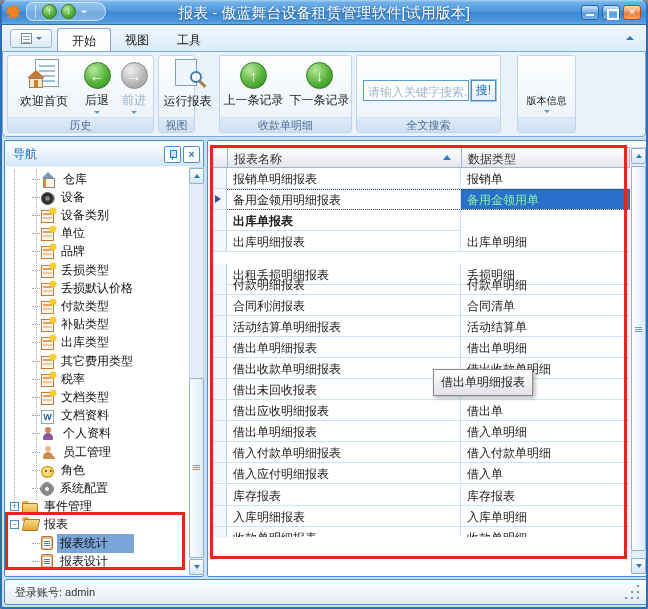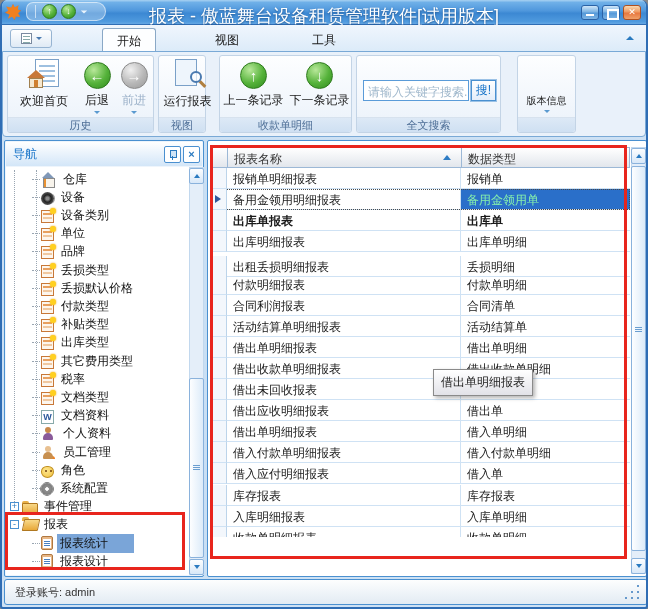--- a/index.html
+++ b/index.html
@@ -17,40 +17,40 @@
     box-shadow:inset 0 0 2px #c03010; }
   .qat { position:absolute; left:26px; top:2px; width:80px; height:19px;
     background:rgba(255,255,255,.28); border:1px solid rgba(255,255,255,.55);
     border-radius:9px 12px 12px 9px; display:flex; align-items:center; gap:4px; padding-left:8px; }
   .qat-sep { width:1px; height:13px; background:rgba(255,255,255,.6); margin-right:2px; }
   .circle-s { width:15px; height:15px; border-radius:50%; border:1px solid #2d7a1c;
     background:radial-gradient(circle at 35% 28%,#b8e89a,#55b23a 55%,#2f8a1e);
     color:#fff; font-size:9px; font-weight:bold; text-align:center; line-height:13px; }
   .chev-down { width:0; height:0; border-left:4px solid transparent; border-right:4px solid transparent; border-top:4px solid #fff; }
   .win-title { position:absolute; left:0; right:0; top:4px; text-align:center; color:#fff;
-    font-size:18px; text-shadow:0 1px 2px rgba(20,60,110,.7); }
+    font-size:15px; text-shadow:0 1px 2px rgba(20,60,110,.7); }
   .win-controls { position:absolute; right:7px; top:5px; display:flex; gap:3px; }
   .win-btn { width:18px; height:15px; border-radius:3px; border:1px solid #2a62a6;
     background:linear-gradient(180deg,#cfe6f8,#7db4e4 45%,#5498d8 55%,#7db4e4);
     color:#fff; font-size:9px; text-align:center; line-height:13px; font-weight:bold; position:relative; }
   .win-btn.min::after { content:""; position:absolute; left:4px; right:4px; bottom:3px; height:2px; background:#fff; }
   .win-btn.max::after { content:""; position:absolute; left:4px; top:3px; width:8px; height:7px; border:2px solid #fff; }
   .win-btn.close { background:linear-gradient(180deg,#fad9b0,#f09a62 45%,#e87840 55%,#f0a068); border-color:#b05020; }
 
   
   .tabrow { position:absolute; left:0; top:25px; width:644px; height:26px;
     background:linear-gradient(180deg,#f0f6fd,#dcebf9); }
   .appmenu-btn { position:absolute; left:8px; top:4px; width:42px; height:19px;
     background:linear-gradient(180deg,#ffffff,#dfeaf5); border:1px solid #96b4d2; border-radius:3px;
     display:flex; align-items:center; justify-content:center; gap:4px; }
   .appmenu-glyph { width:11px; height:11px; border:1px solid #7a8aa0; background:#fff; position:relative; }
   .appmenu-glyph::before { content:""; position:absolute; left:1px; top:2px; right:1px; height:1px; background:#8aa; box-shadow:0 3px 0 #8aa, 0 6px 0 #8aa; }
   .chev-down-sm { width:0; height:0; border-left:3px solid transparent; border-right:3px solid transparent; border-top:3px solid #4a7ab0; }
   .tabs { position:absolute; left:55px; top:3px; display:flex; }
-  .tab { height:23px; padding:4px 14px 0; font-size:12px; color:#1a1a1a;margin-left:45px; }
+  .tab { height:23px; padding:4px 14px 0; font-size:12px; color:#1a1a1a; }
   .tab.active { background:#fdfeff; border:1px solid #8aa8c6; border-bottom:none; border-radius:3px 3px 0 0; }
   .ribbon-collapse { position:absolute; right:12px; top:11px; width:0; height:0;
     border-left:4px solid transparent; border-right:4px solid transparent; border-bottom:4px solid #2a7ac0; }
 
   
   .ribbon { position:absolute; left:0; top:51px; width:644px; height:86px;
     background:#e9f1fa; border:1px solid #79a9d6; border-radius:0 0 4px 4px; }
   .rgroup { position:absolute; top:3px; height:78px; border:1px solid #c3d4e6; border-radius:3px;
     background:linear-gradient(180deg,#fdfeff,#eef4fb 80%); }
   .rgroup-label { position:absolute; left:0; right:0; bottom:0; height:15px;
@@ -223,21 +223,21 @@
         <div class="mini-chev"></div>
       </div>
       <div class="rbtn" style="left:107px;width:38px;">
         <div class="circle-b gray">→</div>
         <div class="lbl dis">前进</div>
         <div class="mini-chev"></div>
       </div>
       <div class="rgroup-label">历史</div>
     </div>
 
-    <div class="rgroup" style="left:155px;width:48px;">
+    <div class="rgroup" style="left:155px;width:37px;">
       <div class="rbtn" style="left:0;width:57px;">
         <div class="ico-run">
           <div class="doc"></div>
             <div class="hdl"></div>
             <div class="lens"></div>
         </div>
         <div class="lbl">运行报表</div>
       </div>
       <div class="rgroup-label">视图</div>
     </div>
@@ -425,28 +425,27 @@
             <div class="grid-row sel" style="top: 21.1px;">
               <div class="gc gc-ind">
                 <div class="row-marker"></div>
               </div>
               <div class="gc gc-name">备用金领用明细报表</div>
               <div class="gc gc-type">备用金领用单</div>
             </div>
             <div class="grid-row" style="top: 42.2px; font-weight: bold;">
               <div class="gc gc-ind"></div>
               <div class="gc gc-name">出库单报表</div>
-              <div class="gc gc-type">出库单</div>
             </div>
             <div class="grid-row" style="top: 63.3px;">
               <div class="gc gc-ind"></div>
               <div class="gc gc-name">出库明细报表</div>
               <div class="gc gc-type">出库单明细</div>
             </div>
-            <div class="grid-row" style="top: 88px;">
+            <div class="grid-row" style="top: 96px;">
               <div class="gc gc-ind"></div>
               <div class="gc gc-name">出租丢损明细报表</div>
               <div class="gc gc-type">丢损明细</div>
             </div>
             <div class="grid-row" style="top: 105.5px;">
               <div class="gc gc-ind"></div>
               <div class="gc gc-name">付款明细报表</div>
               <div class="gc gc-type">付款单明细</div>
             </div>
             <div class="grid-row" style="top: 126.6px;">

